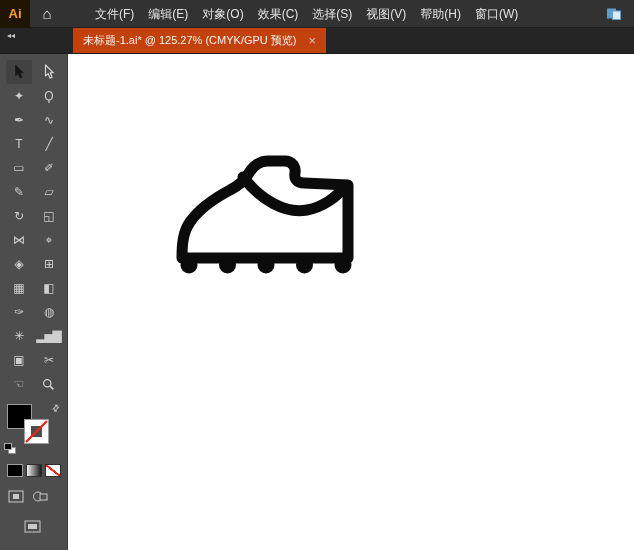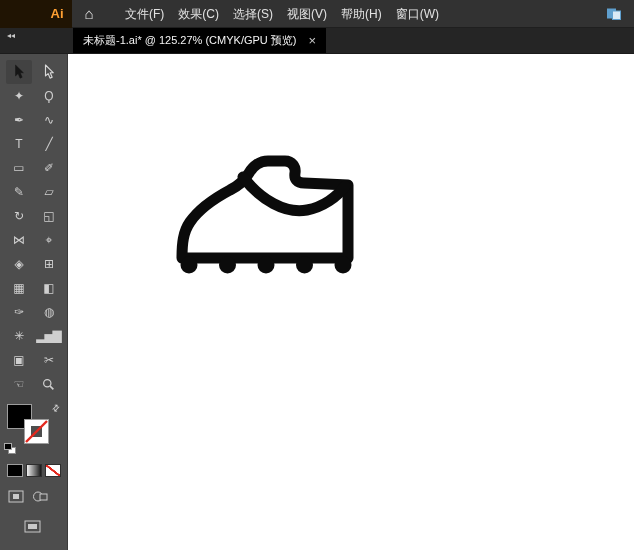--- a/index.html
+++ b/index.html
@@ -5,32 +5,32 @@
   html,body { margin:0; padding:0; background:#ffffff; }
   body { width:634px; height:550px; overflow:hidden;
          font-family:"Liberation Sans","DejaVu Sans",sans-serif; }
   .app { position:relative; width:634px; height:550px; background:#ffffff; }
 
   
   .menubar { position:absolute; top:0; left:0; right:0; height:28px;
              background:#323232; display:flex; align-items:center;
              color:#e2e2e2; font-size:12px; border-bottom:1px solid #1f1f1f; box-sizing:border-box; }
   .ai-logo { width:30px; height:28px; background:#201403; color:var(--logo-orange,#ffa033);
-             font-weight:bold; font-size:13px; display:flex; align-items:center; justify-content:center;padding-left:42px; }
+             font-weight:bold; font-size:13px; display:flex; align-items:center; justify-content:center; }
   .home-btn { width:34px; text-align:center; font-size:15px; color:#e8e8e8; cursor:default; }
-  .menu-items { display:flex; align-items:flex-start; margin-left:12px; }
+  .menu-items { display:flex; align-items:flex-start; margin-left:24px; }
   .menu-item { padding:0 7px; line-height:28px; white-space:nowrap; cursor:default; }
   .workspace-btn { margin-left:auto; margin-right:12px; display:flex; align-items:center; }
 
   
   .tabstrip { position:absolute; top:28px; left:0; right:0; height:26px;
               background:#252525; display:flex; align-items:stretch;
               border-bottom:1px solid #1c1c1c; box-sizing:border-box; }
   .panel-collapse { width:68px; color:#c8c8c8; font-size:8px; padding:3px 0 0 7px; box-sizing:border-box; }
-  .tab { margin-left:5px; background:#000000; color:#f4f4f4; font-size:11px;
+  .tab { margin-left:5px; background:#c2410c; color:#f4f4f4; font-size:11px;
          display:flex; align-items:center; gap:12px; padding:0 10px; white-space:nowrap; }
   .tab-close { color:#c9c9c9; font-size:13px; line-height:1; }
 
   
   .toolbar { position:absolute; top:54px; left:0; width:68px; bottom:0;
              background:#4d4d4d; border-right:1px solid #3a3a3a; box-sizing:border-box; }
   .tools-grid { display:grid; grid-template-columns:26px 26px; justify-content:center;
                 column-gap:4px; padding-top:6px; }
   .tool { width:26px; height:24px; display:flex; align-items:center; justify-content:center;
           color:#cfcfcf; font-size:12px; border-radius:2px; }
@@ -63,20 +63,22 @@
 </head>
 <body>
 
 <div class="app">
 
   <div class="menubar">
     <div class="ai-logo">Ai</div>
     <div class="home-btn">⌂</div>
     <div class="menu-items">
         <span class="menu-item">文件(F)</span>
+        <span class="menu-item">编辑(E)</span>
+        <span class="menu-item">对象(O)</span>
         <span class="menu-item">效果(C)</span>
         <span class="menu-item">选择(S)</span>
         <span class="menu-item">视图(V)</span>
         <span class="menu-item">帮助(H)</span>
         <span class="menu-item">窗口(W)</span>
       </div>
     <div class="workspace-btn">
       <svg width="16" height="14" viewBox="0 0 16 14">
         <rect x="1" y="1.5" width="9" height="10" fill="#5f9fce"></rect>
         <rect x="6.5" y="4" width="8" height="8.5" fill="#d9e9f5" stroke="#5f9fce" stroke-width="1"></rect>

